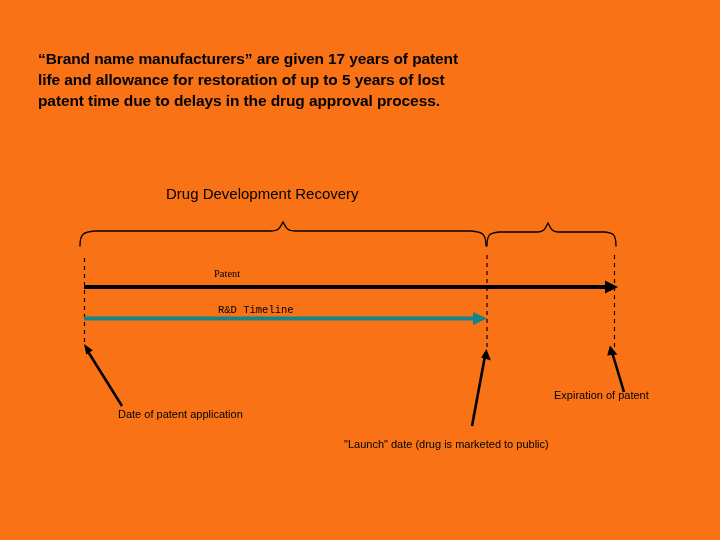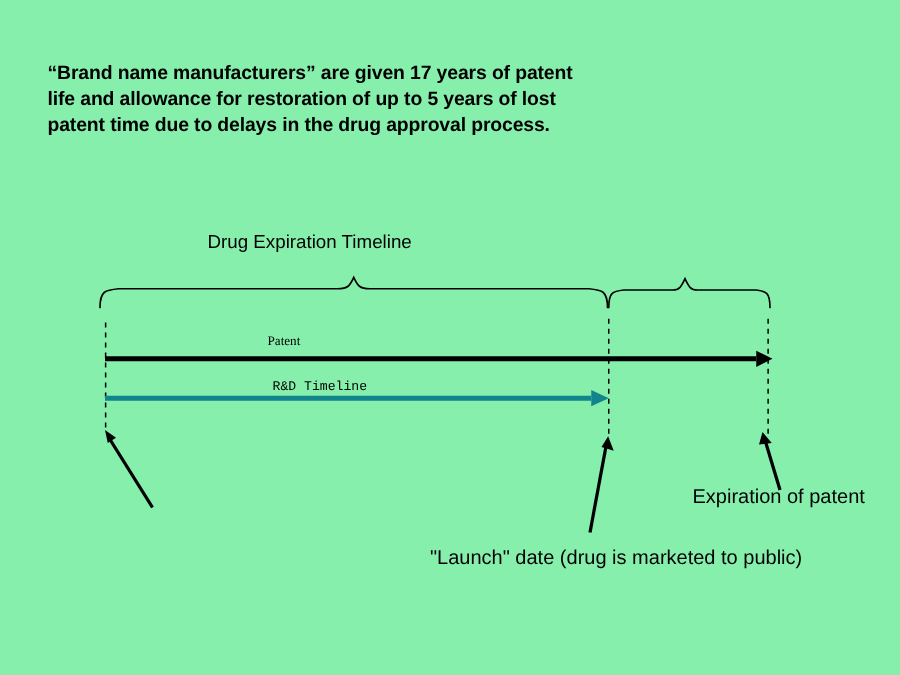--- a/index.html
+++ b/index.html
@@ -8,21 +8,21 @@
     background: #ffffff;
   }
   body {
     font-family: "Liberation Sans", sans-serif;
     color: #000000;
   }
   #slide {
     position: relative;
     width: 720px;
     height: 540px;
-    background: #86efac;
+    background: #f97316;
     overflow: hidden;
   }
 
   
   #header-text {
     position: absolute;
     left: 38px;
     top: 48px;
     width: 520px;
     font-size: 15.5px;
@@ -72,21 +72,21 @@
   }
   #label-rd {
     left: 218px;
     top: 304px;
     font-family: Liberation Mono, monospace;
   }
 
   
   .callout-label {
     position: absolute;
-    font-size: 16px;
+    font-size: 11px;
     color: #000000;
     white-space: nowrap;
   }
   #callout-application {
     left: 118px;
     top: 408px;
   }
   #callout-expiration {
     left: 554px;
     top: 389px;
@@ -98,21 +98,21 @@
 </style>
 </head>
 <body>
 
 <div id="slide">
 
   <div id="header-text">“Brand name manufacturers” are given 17 years of patent
 life and allowance for restoration of up to 5 years of lost
 patent time due to delays in the drug approval process.</div>
 
-  <div class="section-caption" id="caption-dev">Drug Expiration Timeline</div>
+  <div class="section-caption" id="caption-dev">Drug Development Recovery</div>
 
 
   <svg id="artwork" viewBox="0 0 720 540">
 
     <path d="M 80,246
              C 80,233 84,232 95,231
              L 270,231
              C 279,231 280,228 283,222
              C 286,228 287,231 296,231
              L 471,231
@@ -146,18 +146,19 @@
 
     <line x1="624" y1="392" x2="612" y2="352" stroke="#000000" stroke-width="2.6"></line>
     <polygon points="610,345.5 617.4,354.4 607.2,355.6" fill="#000000"></polygon>
 
   </svg>
 
   <div class="track-label" id="label-patent">Patent</div>
 
   <div class="track-label" id="label-rd">R&amp;D Timeline</div>
 
+  <div class="callout-label" id="callout-application">Date of patent application</div>
 
   <div class="callout-label" id="callout-launch">"Launch" date (drug is marketed to public)</div>
 
   <div class="callout-label" id="callout-expiration">Expiration of patent</div>
 
 </div>
 
 </body></html>

